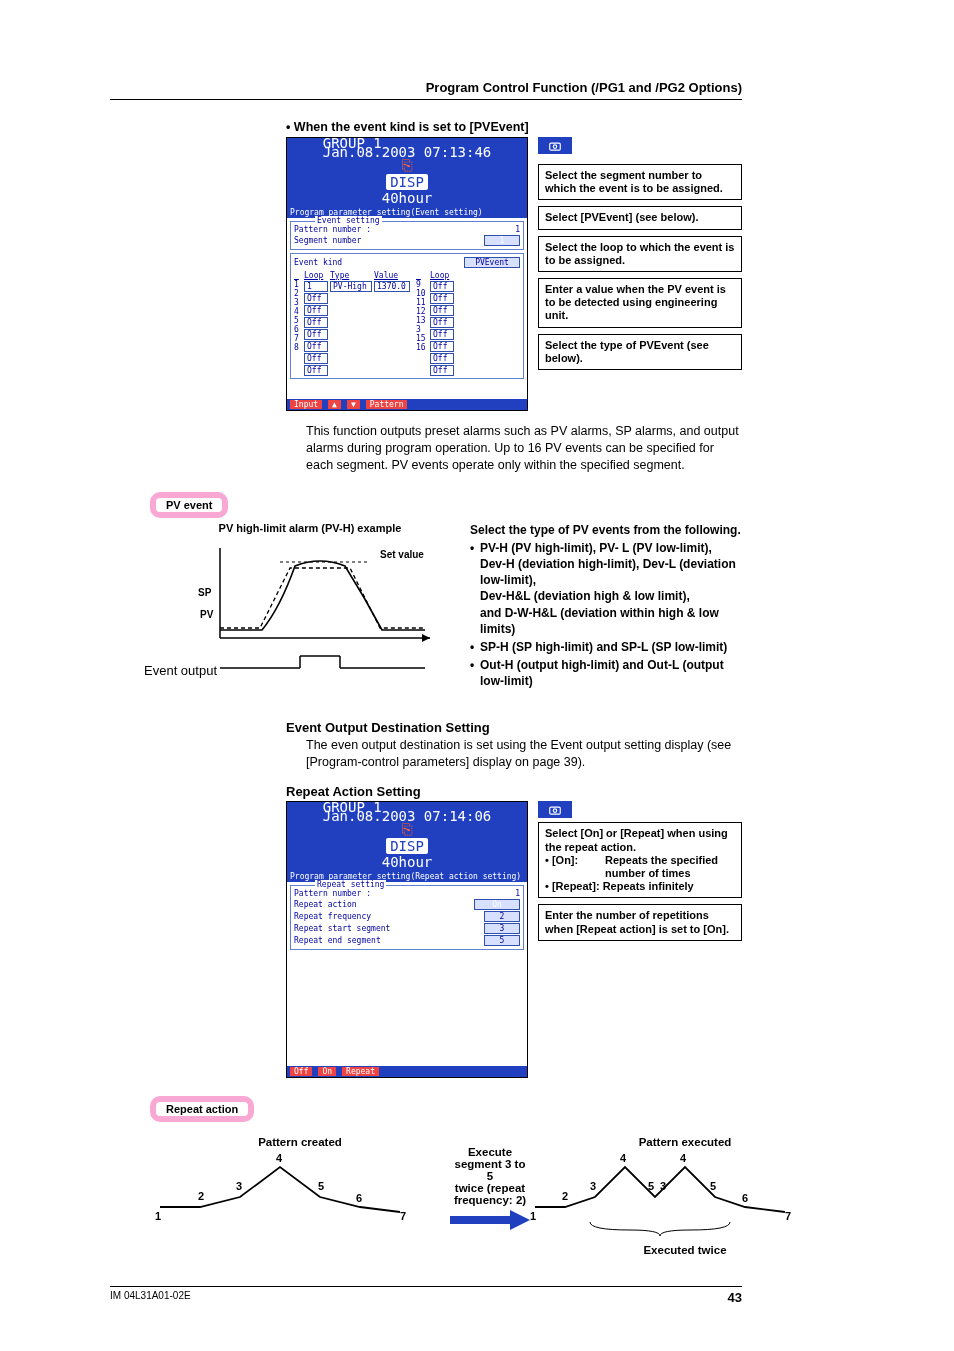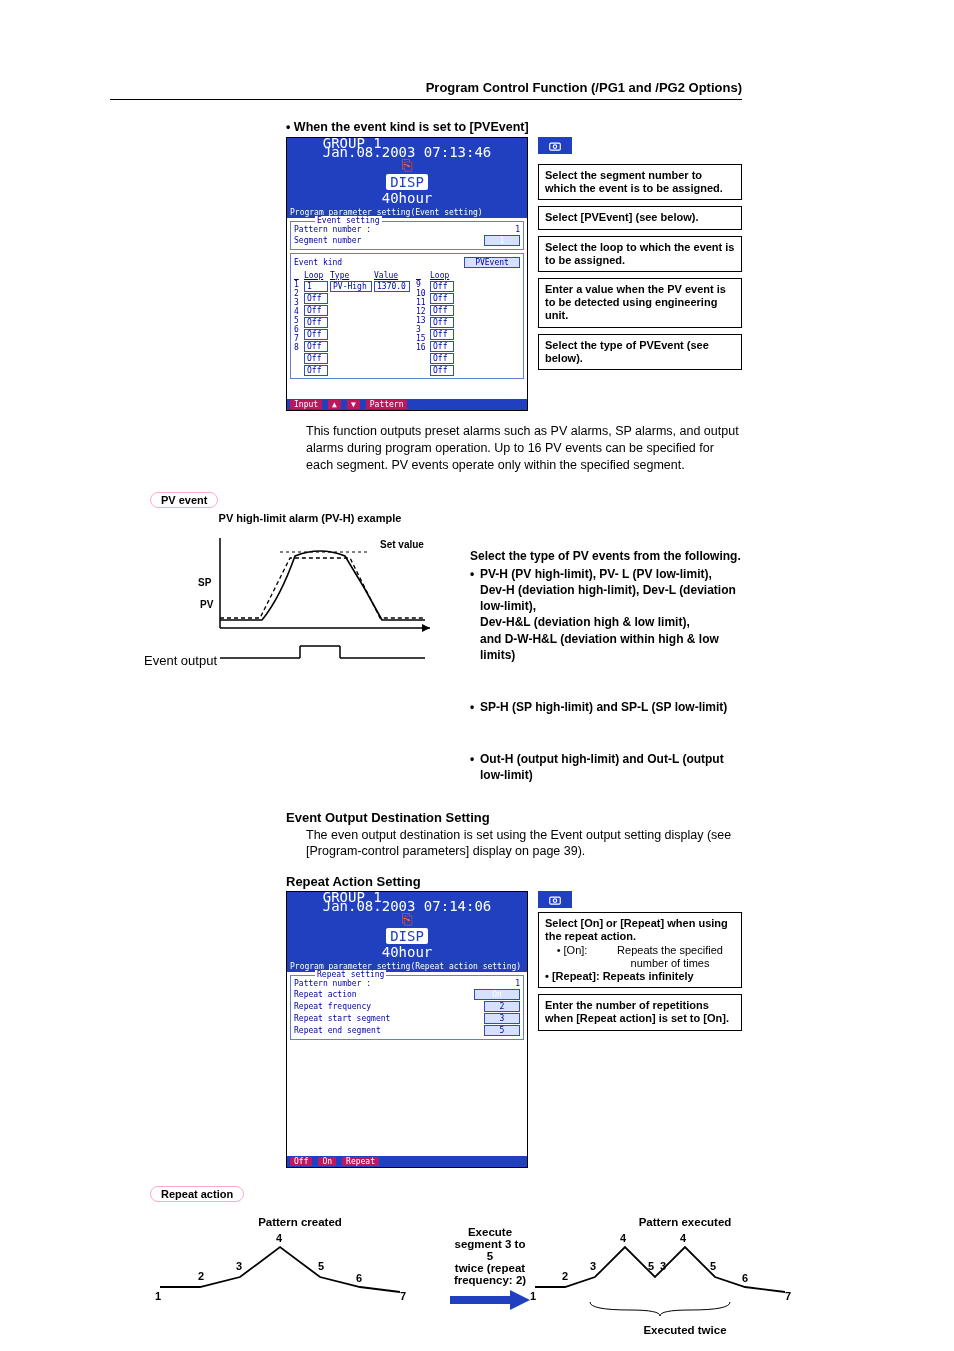--- a/index.html
+++ b/index.html
@@ -77,21 +77,21 @@
     font-size:8px;
   }
   .selected-val { background:#2040c0; color:#fff; }
   .loop-tbl { display:flex; gap:2px; }
   .loop-col { }
   .loop-col .hdr { text-decoration: underline; }
   .loop-col .cell { border:1px solid #3050b0; padding:0 2px; margin-top:1px; font-size:8px; min-width:18px; text-align:left;}
   .ss-footer {
     background:#2040c0; color:#fff; padding:1px 3px; display:flex; gap:6px; font-size:8px;
   }
-  .ss-footer span { background:#be185d; padding:0 4px; }
+  .ss-footer span { background:#ef4444; padding:0 4px; }
   .shot-row {
     display:flex; align-items:flex-start; margin-left:176px; gap:10px;
   }
   .topbar-icons {
     width:34px; height:17px; background:#2040c0; display:flex; align-items:center; justify-content:center;
     margin-bottom:2px;
   }
   .topbar-icons svg { width:14px; height:14px; }
   .callouts {
     flex:1; display:flex; flex-direction:column; gap:6px; margin-top:8px;
@@ -100,46 +100,46 @@
     border:1px solid #000; padding:4px 6px; font-size:11px; font-weight:bold; line-height:1.2;
     background:#fff;
   }
   .para {
     margin: 12px 0 0 196px;
     font-size: 12.5px;
     line-height: 1.35;
     max-width: 560px;
   }
   .pill {
-    display:inline-block; border:1px solid #f9a8d4; border-radius:10px; padding:1px 10px; font-weight:bold;
+    display:inline-block; border:6px solid #f9a8d4; border-radius:10px; padding:1px 10px; font-weight:bold;
     font-size:11px; margin:18px 0 4px 40px;
   }
   .two-col {
     display:flex; gap:20px; margin-left:60px; align-items:flex-start;
   }
   .diagram {
     width: 280px;
   }
   .diag-title { font-weight:bold; font-size:11px; text-align:center; margin-bottom:4px;}
   .pv-text {
     font-size:12px; line-height:1.35; max-width:400px;
   }
-  .pv-text .bold { font-weight:bold;margin-top:36px; }
+  .pv-text .bold { font-weight:bold; }
   .pv-text ul { margin:2px 0 0 0; padding:0; list-style:none;}
   .pv-text li { padding-left:10px; position:relative; margin-bottom:2px;}
   .pv-text li::before { content:"•"; position:absolute; left:0; font-weight:bold;}
   .sub-heading {
     font-weight:bold; font-size:13px; margin:24px 0 2px 176px;
   }
   .repeat-shot-wrap {
     display:flex; align-items:flex-start; margin-left:176px; gap:10px;
   }
   .repeat-callouts .callout { margin-bottom:6px; }
   .repeat-callout-inner { font-weight:normal; }
-  .repeat-callout-inner .b { font-weight:normal;text-align:center; }
+  .repeat-callout-inner .b { font-weight:bold; }
   .pattern-row {
     display:flex; justify-content:space-between; margin:10px 40px 0 40px; align-items:flex-start;
   }
   .pattern-block { width:310px; }
   .pattern-title { font-weight:bold; text-align:center; font-size:11.5px; margin-bottom:4px;}
   .pattern-center {
     width:160px; text-align:center; font-weight:bold; font-size:11.5px; padding-top:10px;
   }
   .arrow-big {
     display:inline-block; margin-top:4px;

